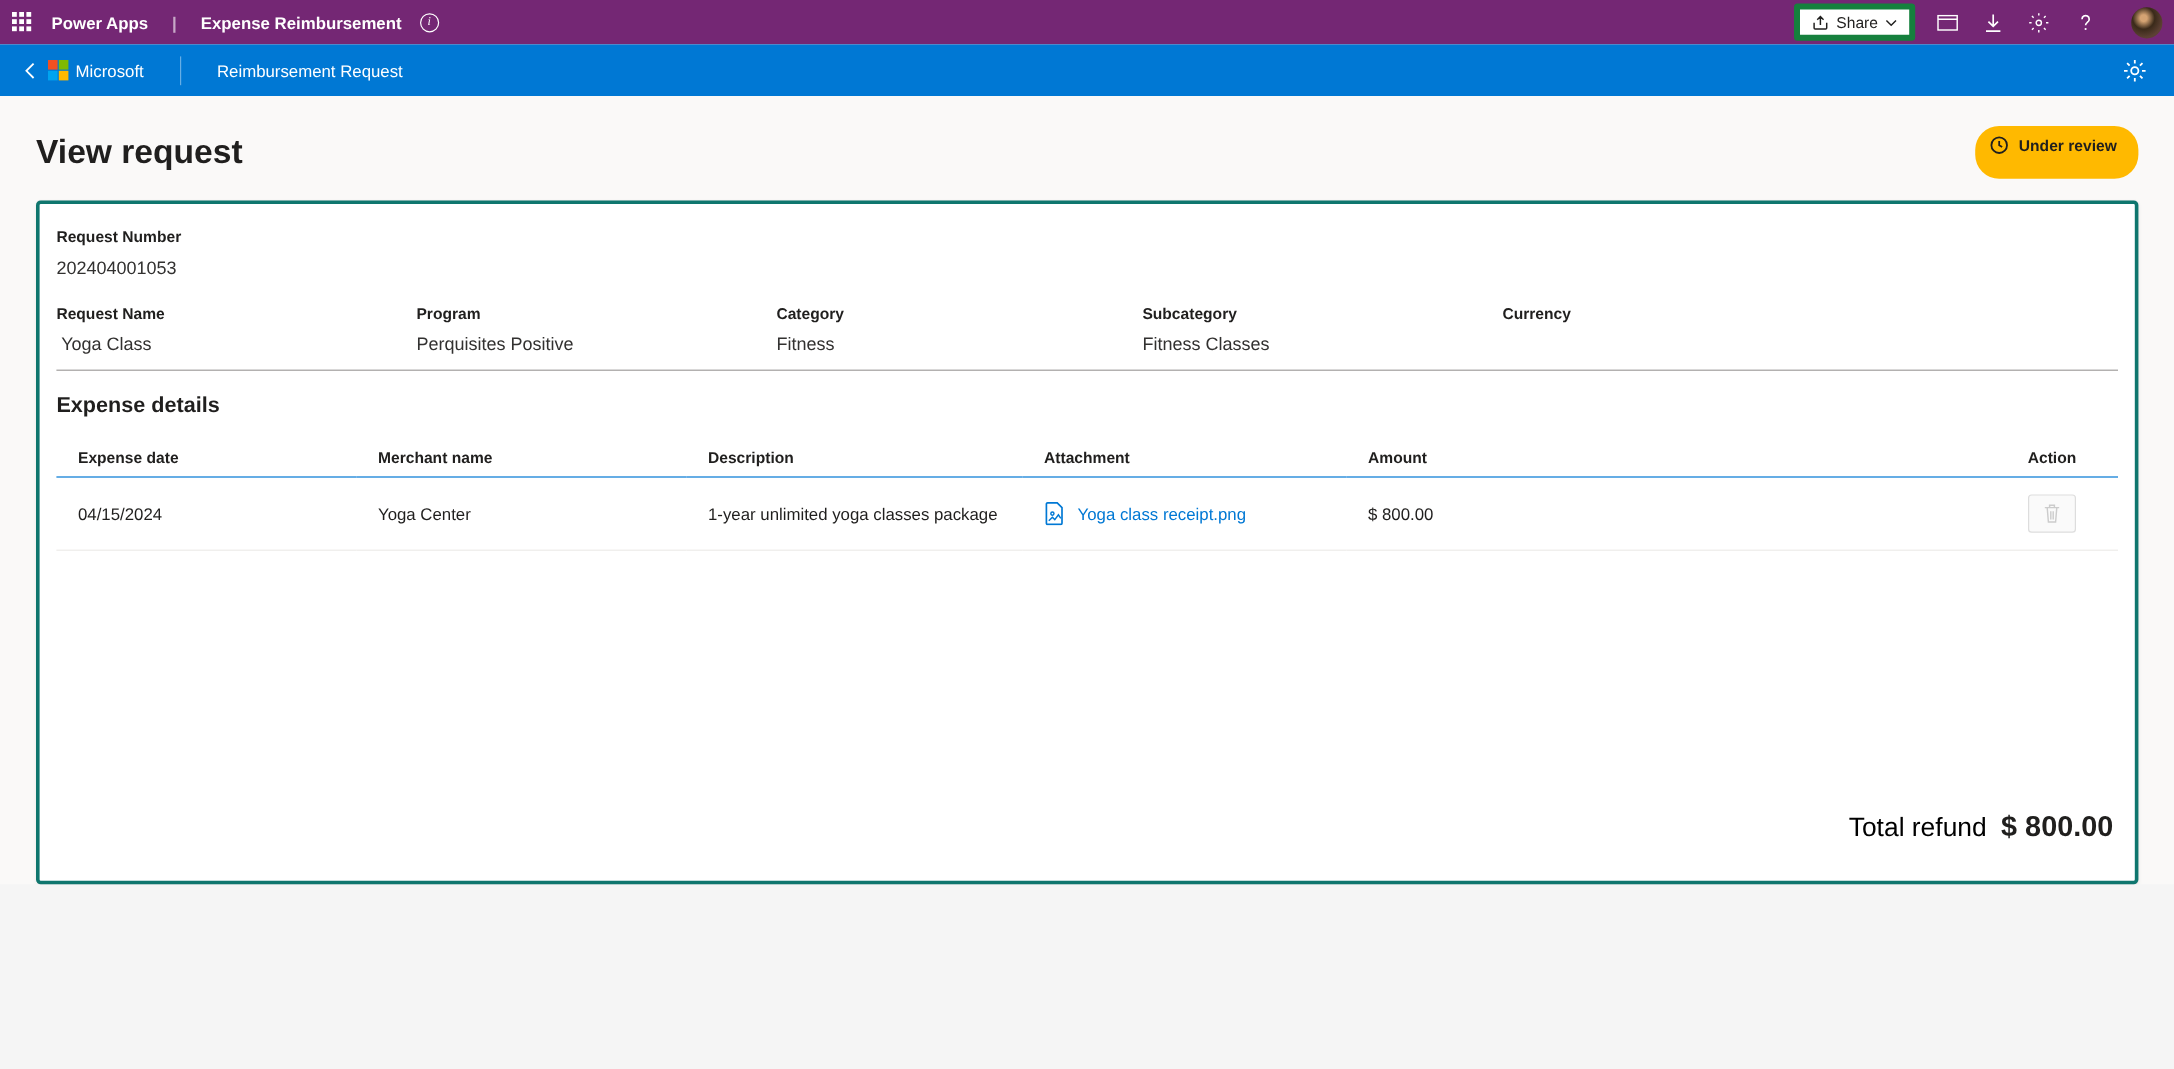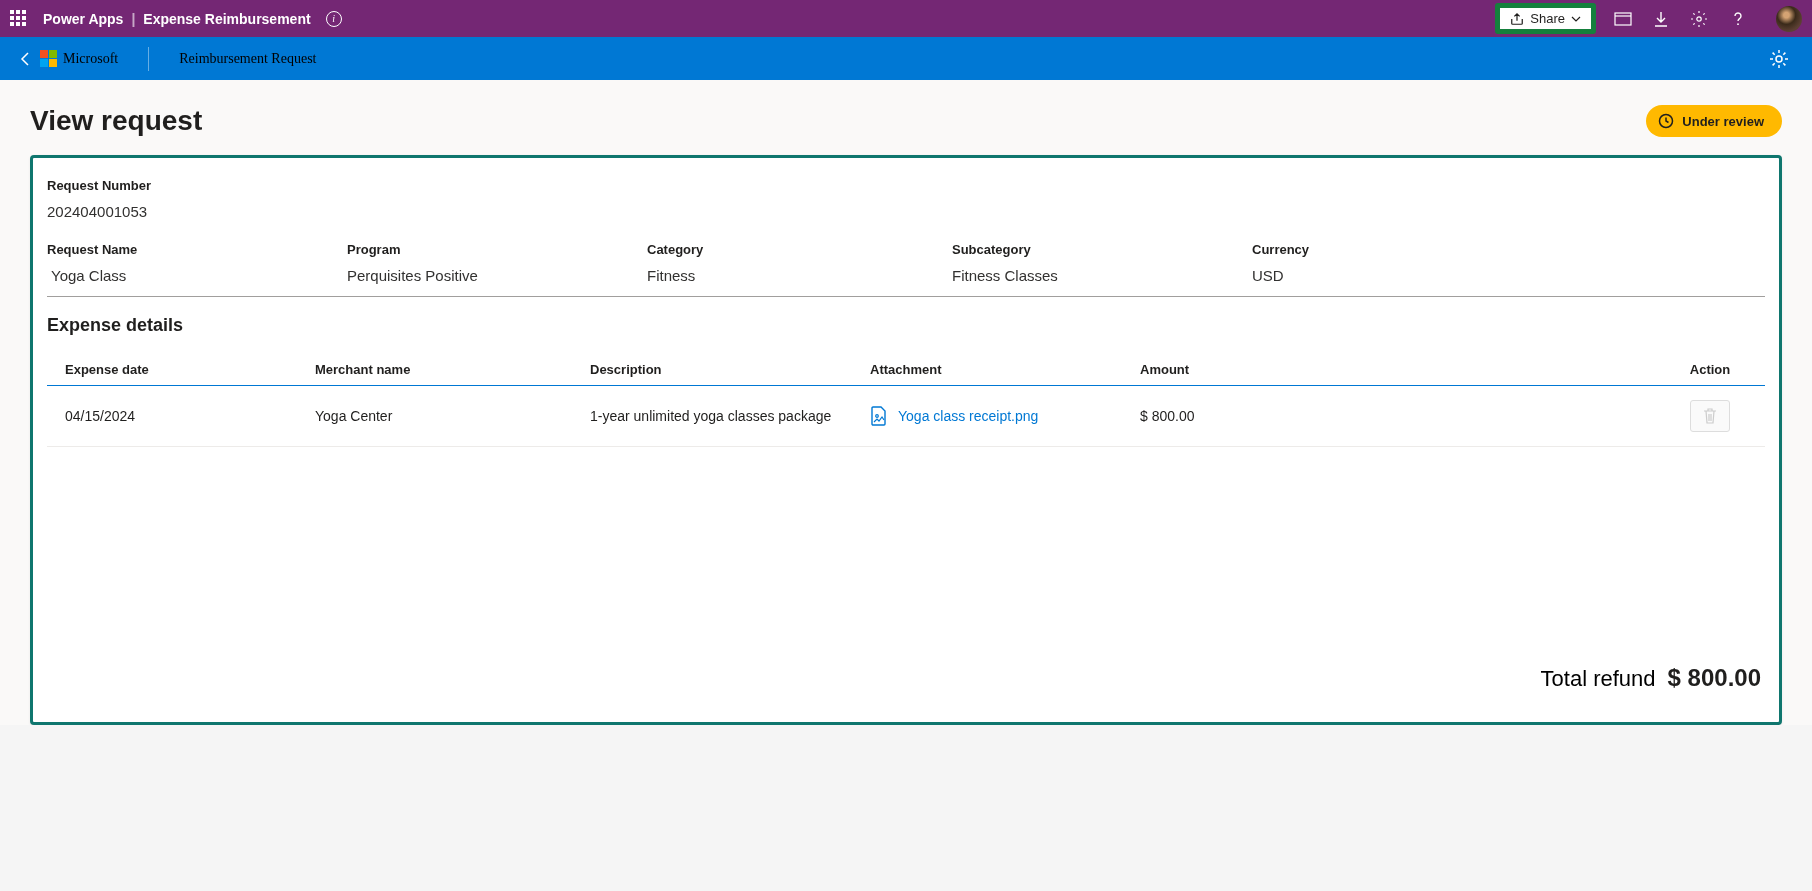--- a/index.html
+++ b/index.html
@@ -33,21 +33,21 @@
       cursor: pointer;
     }
     .waffle div {
       background: white;
     }
     .top-title {
       font-size: 14px;
       font-weight: 600;
       display: flex;
       align-items: center;
-      gap: 8px;
+      gap: 20px;
       justify-content: space-between;
     }
     .top-title .sep {
       opacity: 0.6;
     }
     .info-icon {
       margin-left: 15px;
       width: 16px;
       height: 16px;
       border: 1.2px solid white;
@@ -94,22 +94,21 @@
       background: radial-gradient(circle at 40% 35%, #d4a373 12%, #3a2a1a 40%, #5c4033 70%);
       margin-left: 8px;
     }
     
     .app-bar {
       background: #0078d4;
       height: 43px;
       display: flex;
       align-items: center;
       padding: 0 10px;
-      color: #000000;
-      font-family: Liberation Serif, serif;
+      color: #ffffff;
     }
     .back-chevron {
       width: 30px;
       display: flex;
       justify-content: center;
       cursor: pointer;
     }
     .ms-logo {
       display: grid;
       grid-template-columns: 8px 8px;
@@ -154,21 +153,21 @@
     .page-title {
       font-size: 28px;
       font-weight: 600;
     }
     .header-spacer {
       flex: 1;
     }
     .status-pill {
       background: #ffb900;
       border-radius: 20px;
-      padding: 8px 18px 8px 12px;
+      padding: 8px 18px 20px 12px;
       display: flex;
       align-items: center;
       gap: 8px;
       font-size: 13px;
       font-weight: 600;
       color: #201f1e;
     }
     
     .card {
       background: white;
@@ -391,21 +390,20 @@
       <div class="field">
         <div class="label">Category</div>
         <div class="value">Fitness</div>
       </div>
       <div class="field">
         <div class="label">Subcategory</div>
         <div class="value">Fitness Classes</div>
       </div>
       <div class="field">
         <div class="label">Currency</div>
-        <div class="value">USD</div>
       </div>
     </div>
     <div class="hr"></div>
 
     <div class="section-title">Expense details</div>
 
     <table>
       <thead>
         <tr>
           <th style="width:250px">Expense date</th>

